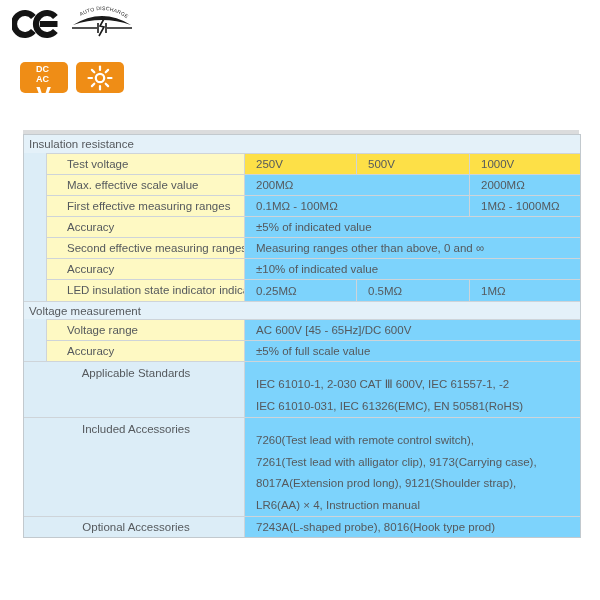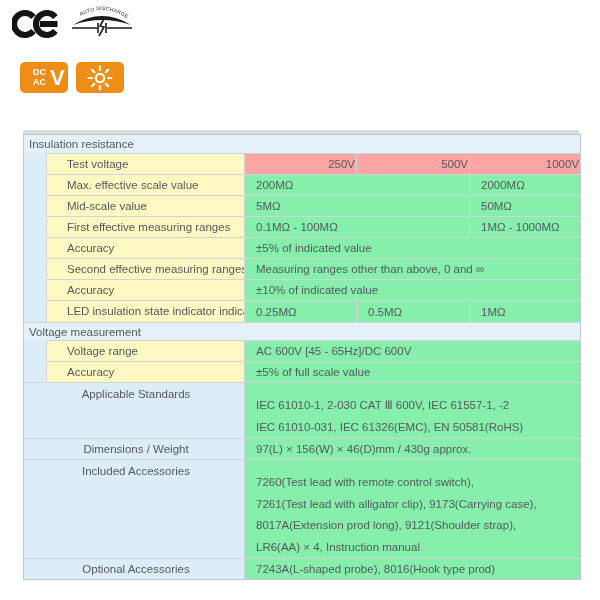--- a/index.html
+++ b/index.html
@@ -4,42 +4,42 @@
 <style>
   html,body{margin:0;padding:0;background:#ffffff;}
   body{width:600px;height:600px;position:relative;font-family:"Liberation Sans",sans-serif;overflow:hidden;}
 
   
   .hdr{position:absolute;left:0;top:0;width:600px;height:128px;}
   .ce{position:absolute;left:12px;top:8px;}
   .adlogo{position:absolute;left:70px;top:5px;}
   .badges{position:absolute;left:20px;top:62px;display:flex;gap:8px;}
   .badge{width:48px;height:31px;background:#ef8d16;border-radius:5px;box-sizing:border-box;display:flex;align-items:center;justify-content:center;}
-  .badge.dcacv{padding:3px 4px 3px 13px;justify-content:flex-start;}
+  .badge.dcacv{padding:3px 4px 3px 5px;justify-content:flex-start;flex-direction:column;}
   .dcac{display:flex;flex-direction:column;justify-content:center;width:17px;}
   .dcac span{color:#fff;font-weight:bold;font-size:9px;line-height:9.5px;letter-spacing:0;}
   .vsep{width:2px;height:25px;background:#fff;margin:0 2px 0 2px;border-radius:1px;}
   .vbig{color:#fff;font-weight:bold;font-size:22px;line-height:22px;flex:1;text-align:center;padding-right:2px;}
 
   
   .tablewrap{position:absolute;left:23px;top:130px;width:556px;}
   .topstrip{height:4px;background:#dbdcdd;width:556px;}
   table.spec{border-collapse:separate;border-spacing:0;table-layout:fixed;width:556px;
              border:1px solid #c2c9ce;}
   table.spec td{box-sizing:border-box;font-size:11.5px;color:#55595d;vertical-align:middle;
                 overflow:hidden;white-space:nowrap;margin-left:11px;}
   tr.r td{border-top:1px solid #ced4d9;}
   tr.r td.ind{border-top:none;}
   tr:first-child td{border-top:none;}
   td.ind{background:#dcedf7;width:22px;}
   td.sec{background:#e4f1f9;height:18px;padding-left:5px;}
   td.lbl{background:#fef9c3;border-left:1px solid #ced4d9;padding-left:20px;height:21px;}
   td.toplbl{background:#dcedf7;padding-left:5px;height:21px;text-align:center;}
-  td.val{background:#86efac;border-left:1px solid #ced4d9;padding-left:11px;height:21px;}
-  td.val.blue{background:#fca5a5;text-align:right;}
+  td.val{background:#7dd3fc;border-left:1px solid #ced4d9;padding-left:11px;height:21px;}
+  td.val.blue{background:#fde047;}
   td.wrap{white-space:normal;line-height:15px;padding-top:3px;padding-bottom:3px;}
   tr.mult td{vertical-align:top;}
   tr.mult td.toplbl{line-height:21.5px;}
   td.mlines{padding-top:12px;padding-bottom:0;}
   td.mlines div{line-height:21.5px;}
 </style>
 </head>
 <body>
 
 <div class="hdr">
@@ -118,26 +118,20 @@
       <td class="val blue">1000V</td>
     </tr>
 
     <tr class="r">
       <td class="ind"></td>
       <td class="lbl">Max. effective scale value</td>
       <td class="val" colspan="2">200MΩ</td>
       <td class="val">2000MΩ</td>
     </tr>
 
-    <tr class="r">
-      <td class="ind"></td>
-      <td class="lbl">Mid-scale value</td>
-      <td class="val" colspan="2">5MΩ</td>
-      <td class="val">50MΩ</td>
-    </tr>
 
     <tr class="r">
       <td class="ind"></td>
       <td class="lbl">First effective measuring ranges</td>
       <td class="val" colspan="2">0.1MΩ - 100MΩ</td>
       <td class="val">1MΩ - 1000MΩ</td>
     </tr>
 
     <tr class="r">
       <td class="ind"></td>
@@ -183,24 +177,20 @@
 
     <tr class="r mult">
       <td class="toplbl" colspan="2">Applicable Standards</td>
       <td class="val mlines" colspan="3">
         <div>IEC 61010-1, 2-030 CAT Ⅲ 600V, IEC 61557-1, -2</div>
         <div>IEC 61010-031, IEC 61326(EMC), EN 50581(RoHS)</div>
       </td>
     </tr>
 
 
-    <tr class="r">
-      <td class="toplbl" colspan="2">Dimensions / Weight</td>
-      <td class="val" colspan="3">97(L) × 156(W) × 46(D)mm / 430g approx.</td>
-    </tr>
 
     <tr class="r mult">
       <td class="toplbl" colspan="2">Included Accessories</td>
       <td class="val mlines" colspan="3">
         <div>7260(Test lead with remote control switch),</div>
         <div>7261(Test lead with alligator clip), 9173(Carrying case),</div>
         <div>8017A(Extension prod long), 9121(Shoulder strap),</div>
         <div>LR6(AA) × 4, Instruction manual</div>
       </td>
     </tr>

